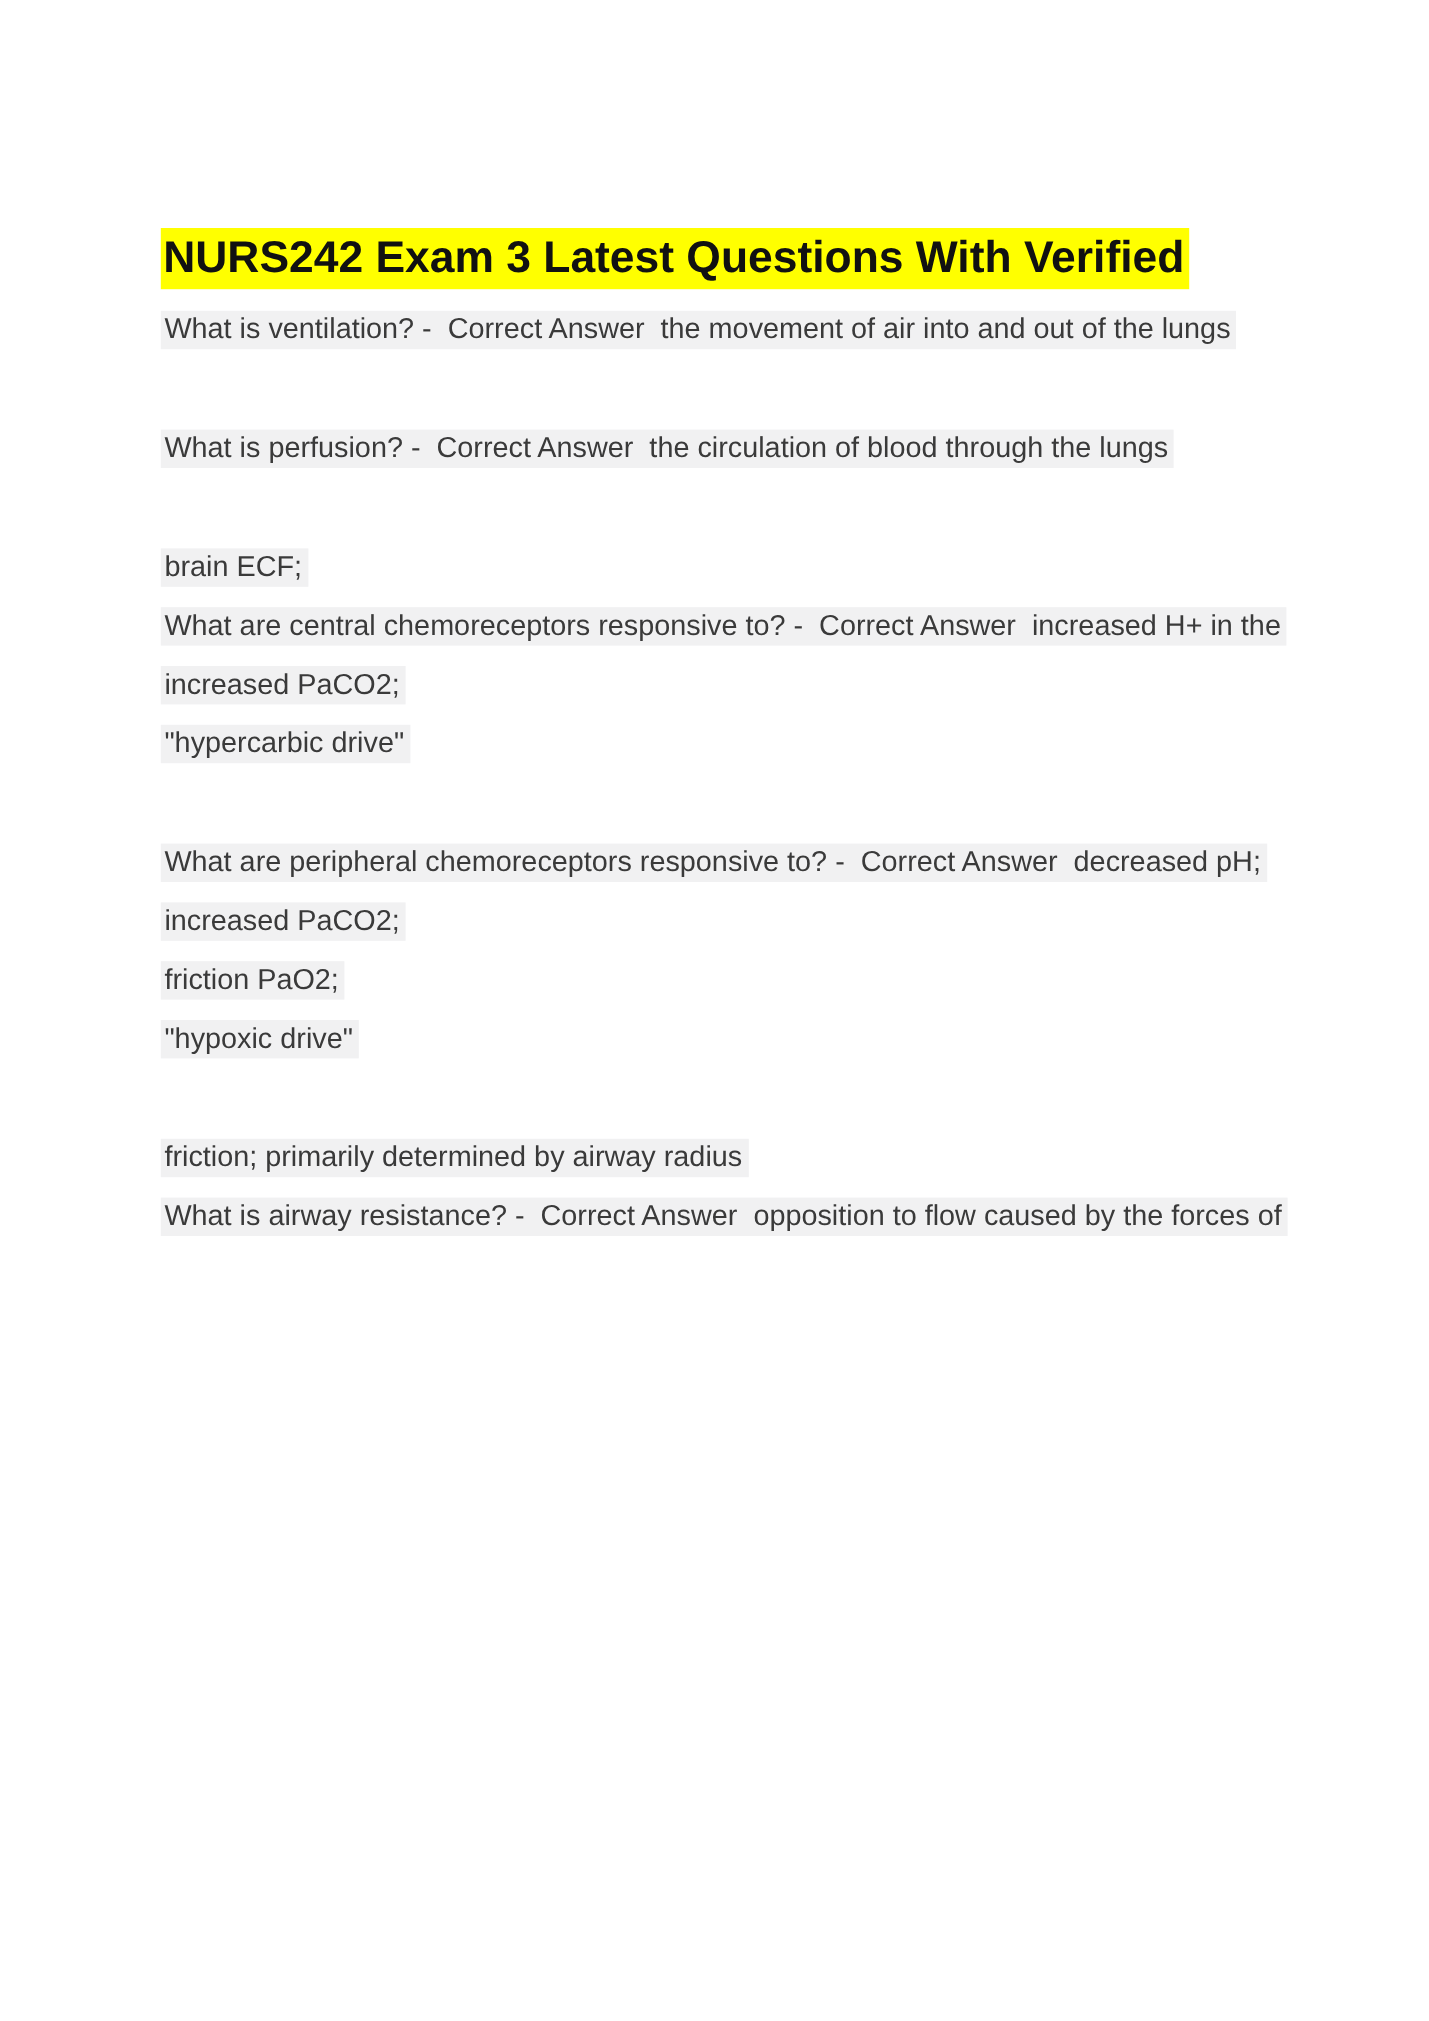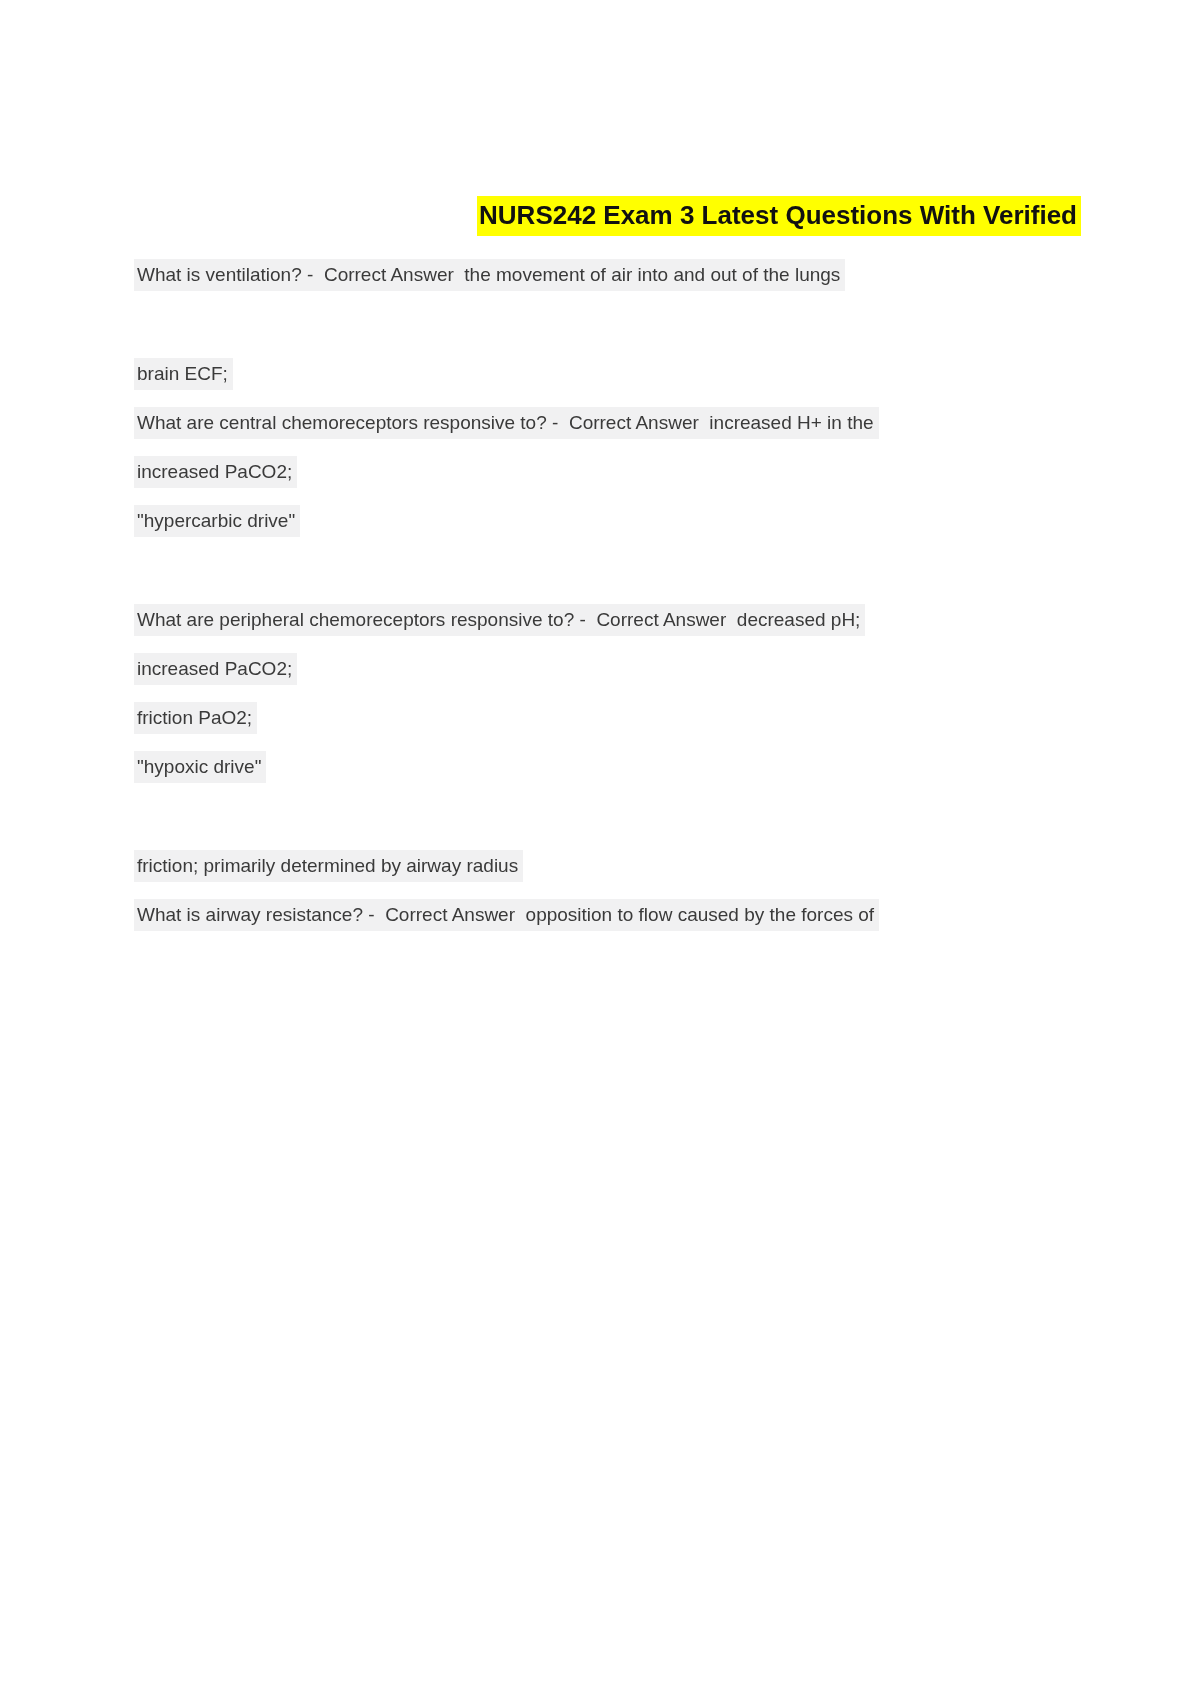--- a/index.html
+++ b/index.html
@@ -12,25 +12,24 @@
     width: 1191px;
     height: 1684px;
     box-sizing: border-box;
     padding: 190px 110px 0 134px;
     background: #ffffff;
     font-family: "Liberation Sans", sans-serif;
     overflow: hidden;
   }
   .doc-title {
     margin: 0 0 10px 0;
-    font-size: 26px;
+    font-size: 37px;
     font-weight: bold;
     color: #111111;
     line-height: 50px;
-    text-align: right;
   }
   .title-line {
     display: block;
   }
   .hl-yellow {
     display: inline;
     background: #ffff00;
     padding: 4px 4px 6px 2px;
     white-space: pre-wrap;
     box-decoration-break: clone;
@@ -40,41 +39,46 @@
   }
   .line {
     height: 49px;
     display: flex;
     align-items: center;
   }
   .hl {
     display: inline-block;
     background: #f1f1f2;
     padding: 4px 5px 5px 3px;
-    font-size: 19px;
+    font-size: 24px;
     line-height: 23px;
     color: #3a3a3a;
     white-space: pre-wrap;
   }
 </style>
 </head>
 <body>
 
 <div class="page">
 
   <h1 class="doc-title">
     <span class="title-line"><span class="hl-yellow">NURS242 Exam 3 Latest Questions With Verified</span></span>
   </h1>
 
   <div class="qa-block">
     <div class="line">
         <span class="hl">What is ventilation? -  Correct Answer  the movement of air into and out of the lungs</span>
       </div>
   </div>
 
+  <div class="qa-block">
+    <div class="line">
+        <span class="hl">What is perfusion? -  Correct Answer  the circulation of blood through the lungs</span>
+      </div>
+  </div>
 
   <div class="qa-block">
     <div class="line">
         <span class="hl">brain ECF;</span>
       </div>
     <div class="line">
         <span class="hl">What are central chemoreceptors responsive to? -  Correct Answer  increased H+ in the</span>
       </div>
     <div class="line">
         <span class="hl">increased PaCO2;</span>

